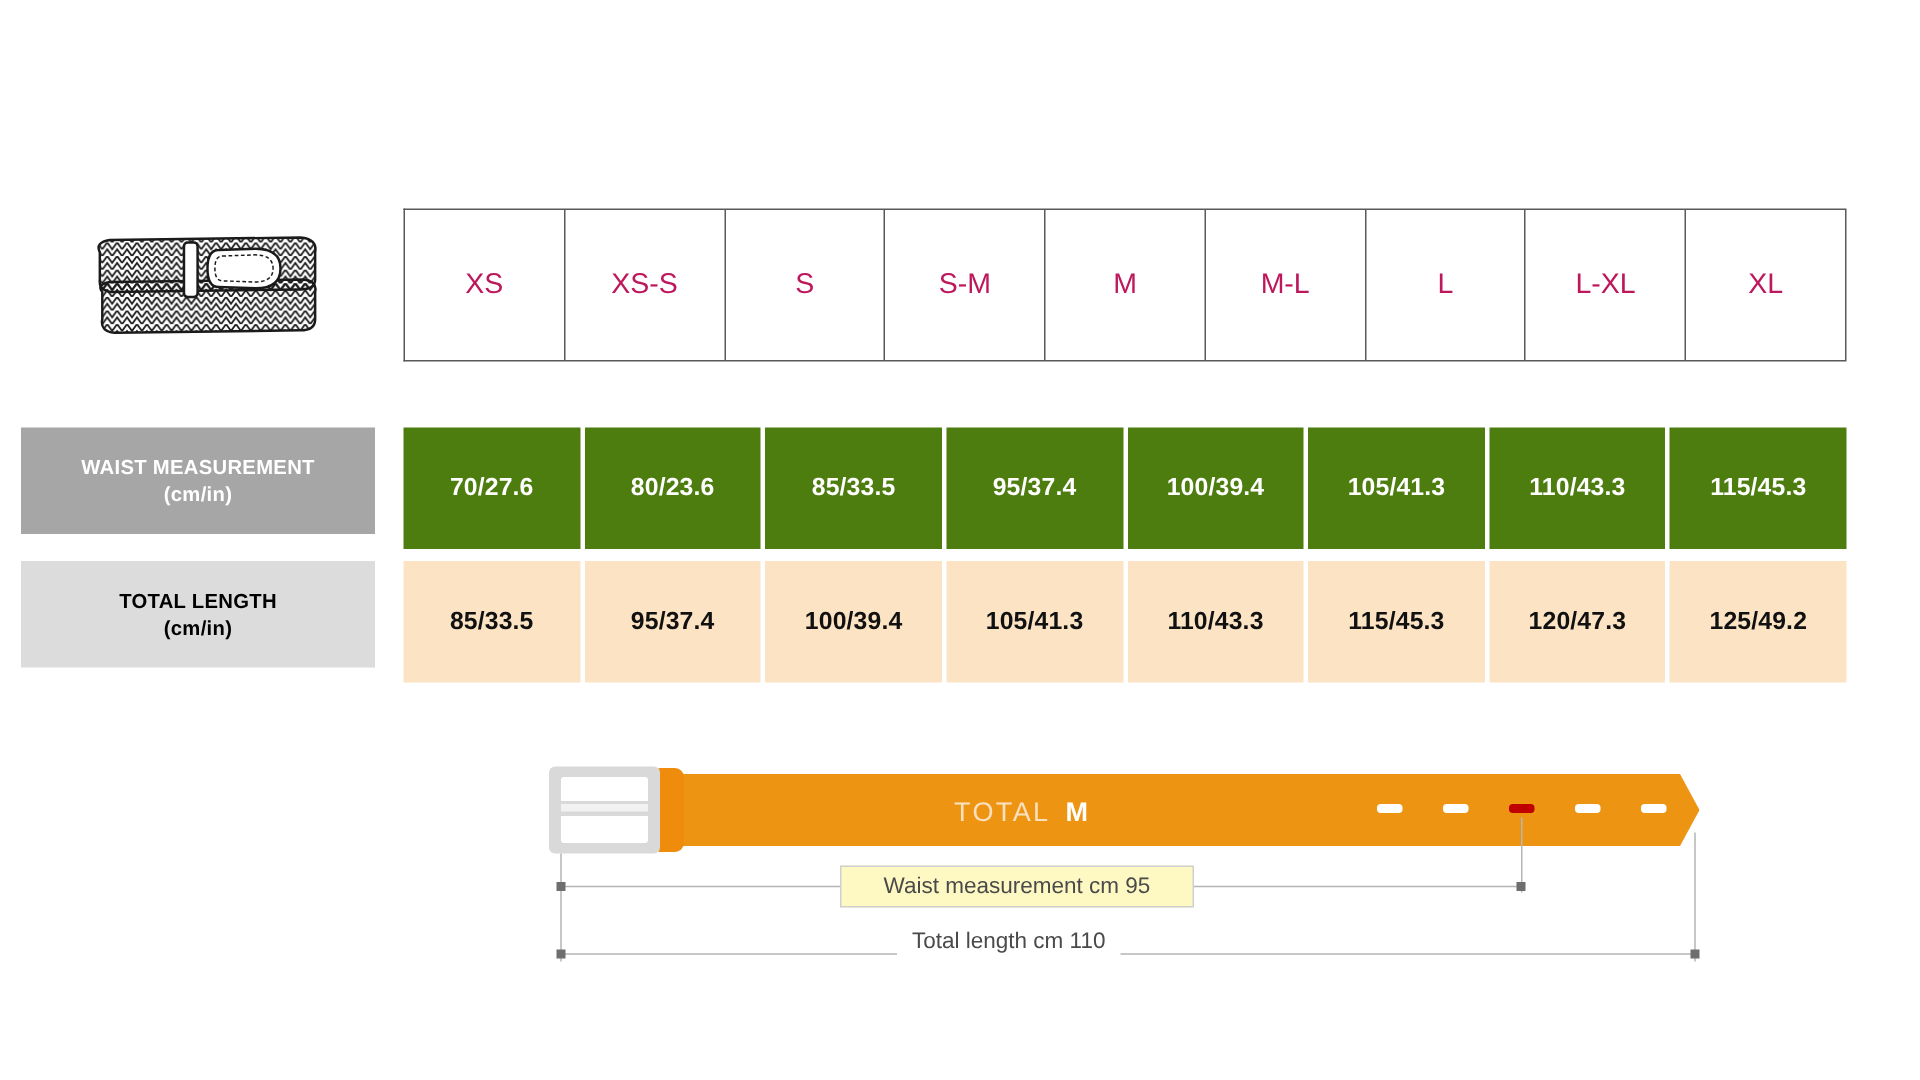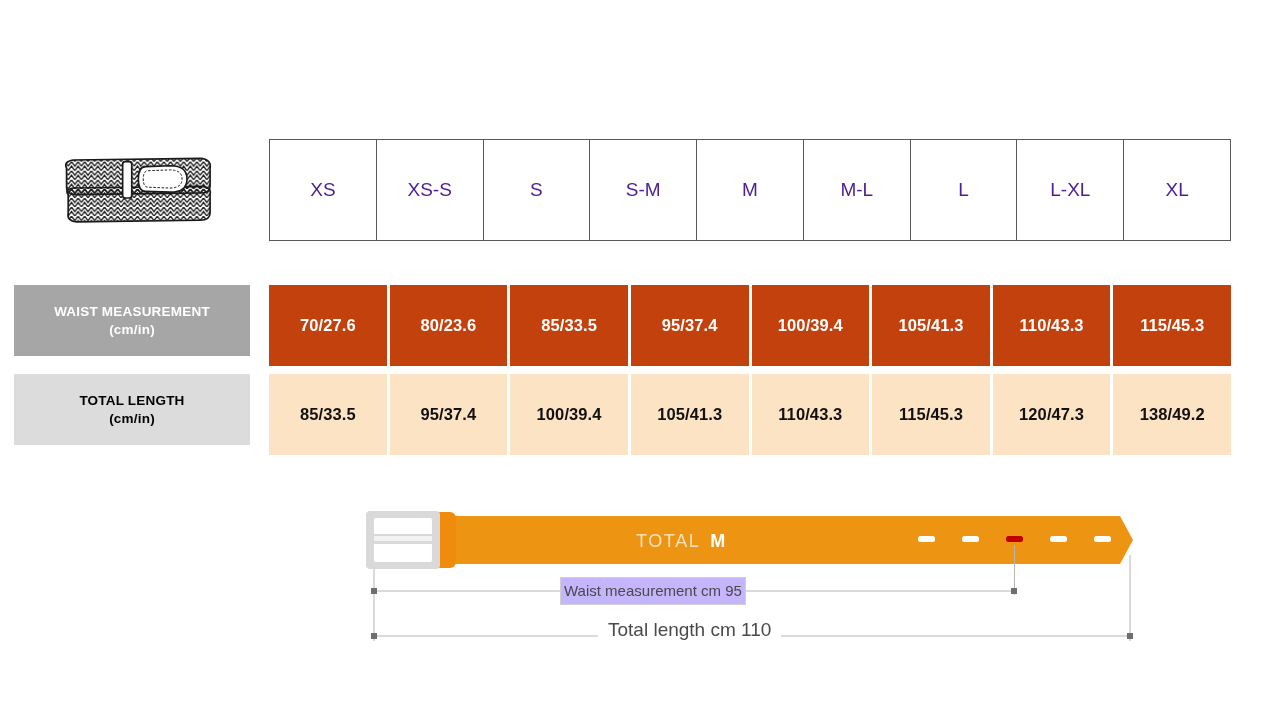--- a/index.html
+++ b/index.html
@@ -12,51 +12,51 @@
   #root { position:relative; width:1280px; height:720px; }
 
   
   .product-icon { position:absolute; left:55px; top:143px; width:165px; height:100px; }
 
   
   .size-header { position:absolute; left:269px; top:139px; width:962px; height:102px;
                  display:flex; border:1px solid #595959; border-right:none; }
   .size-header .hcell { flex:1 1 0; border-right:1px solid #595959;
                         display:flex; align-items:center; justify-content:center;
-                        font-size:19px; color:#4c1d95; font-weight:400; }
+                        font-size:19px; color:#be185d; font-weight:400; }
 
   
   .rowlabel { position:absolute; left:14px; width:236px; height:71px;
               display:flex; flex-direction:column; align-items:center; justify-content:center;
               text-align:center; line-height:1.32; font-size:13.5px; font-weight:bold;
               letter-spacing:.2px; }
   .rowlabel.waist  { top:285px; background:#a6a6a6; color:#ffffff; }
   .rowlabel.length { top:374px; background:#dcdcdc; color:#000000; }
 
   .datarow { position:absolute; left:269px; width:962px; height:81px; display:flex; }
   .datarow.waist  { top:285px; }
   .datarow.length { top:374px; }
   .datarow .dcell { flex:1 1 0; margin-right:3px;
                     display:flex; align-items:center; justify-content:center;
                     font-size:16.5px; font-weight:bold; letter-spacing:.1px; }
   .datarow .dcell:last-child { margin-right:0; }
-  .datarow.waist  .dcell { background:#c2410c; color:#ffffff; }
+  .datarow.waist  .dcell { background:#4d7c0f; color:#ffffff; }
   .datarow.length .dcell { background:#fce3c4; color:#111111; }
 
   
   .belt-diagram { position:absolute; left:330px; top:495px; width:860px; height:160px; }
   .dim-label-boxed {
     position:absolute; left:560px; top:577px;
-    padding:4px 3px 5px; background:#c4b5fd; border:1px solid #cfcfcf;
+    padding:4px 28px 5px; background:#fef9c3; border:1px solid #cfcfcf;
     font-size:15px; color:#4a4a4a; white-space:nowrap;
   }
   .dim-label-plain {
     position:absolute; left:598px; top:618px;
     background:#ffffff; padding:1px 10px;
-    font-size:19px; color:#4a4a4a; white-space:nowrap;
+    font-size:15px; color:#4a4a4a; white-space:nowrap;
   }
   .size-tag { position:absolute; left:636px; top:531px; font-size:18px; letter-spacing:1.6px;
               color:rgba(255,255,255,.72); white-space:nowrap; }
   .size-tag b { color:#ffffff; font-weight:bold; letter-spacing:.5px; margin-left:10px; }
 </style>
 </head>
 <body>
 
 <div id="root">
 
@@ -110,21 +110,21 @@
     <span>(cm/in)</span>
   </div>
   <div class="datarow length">
     <div class="dcell">85/33.5</div>
     <div class="dcell">95/37.4</div>
     <div class="dcell">100/39.4</div>
     <div class="dcell">105/41.3</div>
     <div class="dcell">110/43.3</div>
     <div class="dcell">115/45.3</div>
     <div class="dcell">120/47.3</div>
-    <div class="dcell">138/49.2</div>
+    <div class="dcell">125/49.2</div>
   </div>
 
   <div class="belt-diagram">
     <svg viewBox="0 0 860 160" width="860" height="160" aria-hidden="true">
 
       <g>
         <path d="M110 21 L790 21 L803 45 L790 69 L110 69 Z" fill="#ee9413"></path>
 
         <rect x="104" y="17" width="22" height="56" rx="6" fill="#f08c0b"></rect>
       </g>

